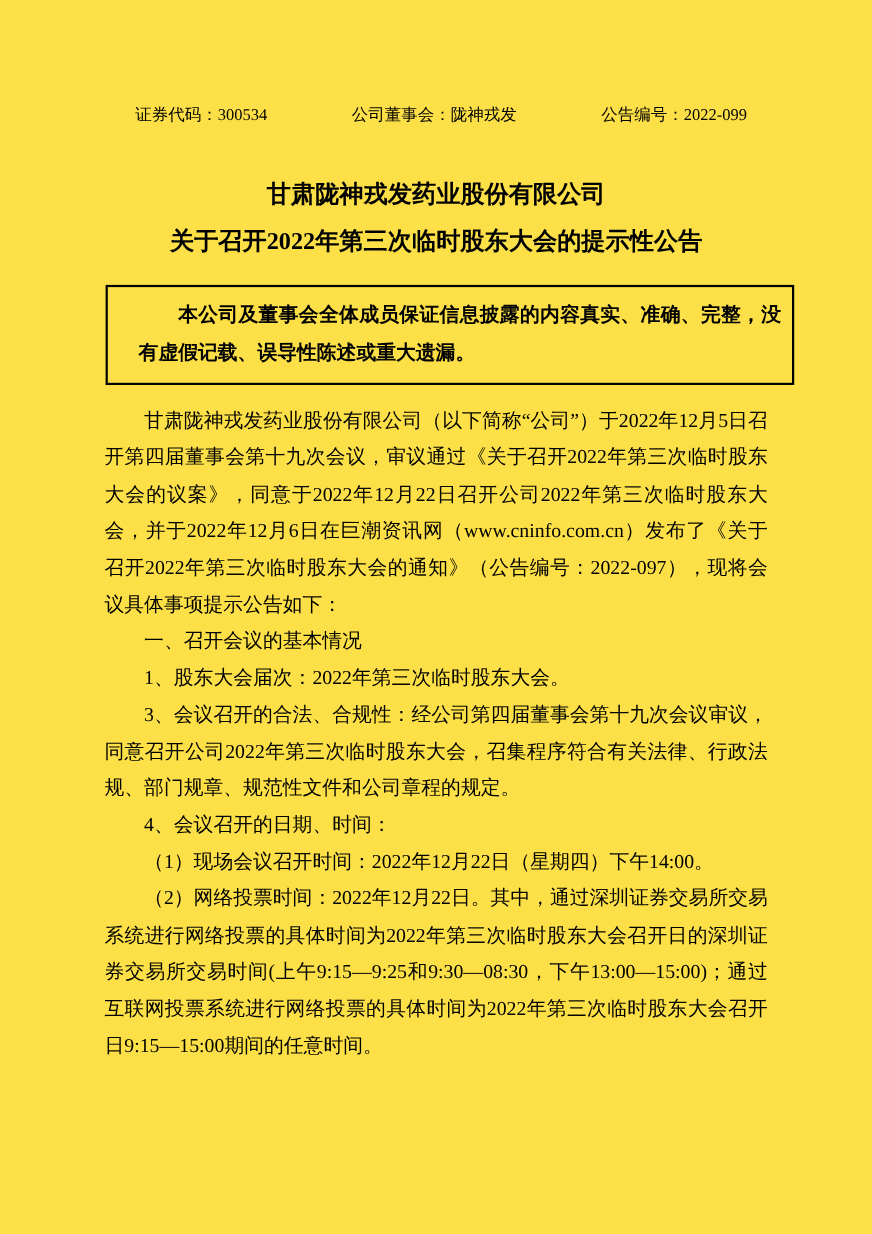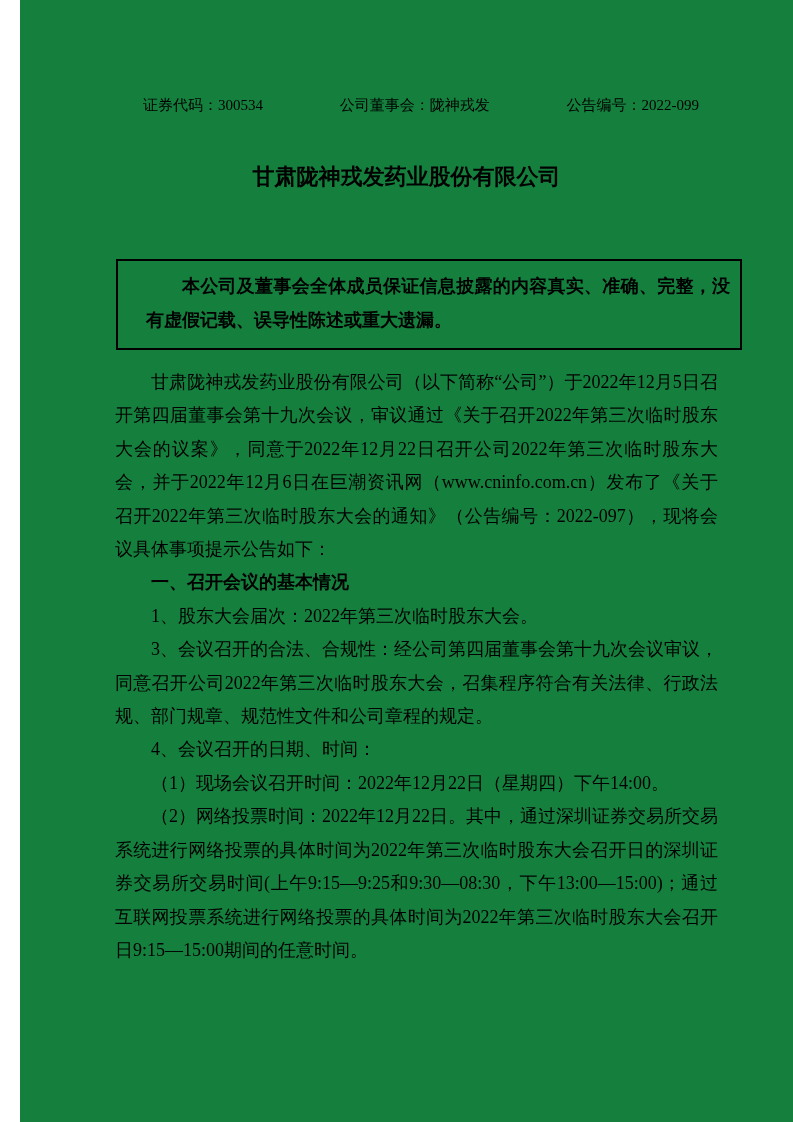--- a/index.html
+++ b/index.html
@@ -8,22 +8,21 @@
     height: 1122px;
     background: #ffffff;
     color: #000000;
     font-family: "Liberation Serif", "DejaVu Serif", serif;
     position: relative;
     overflow: hidden;
   }
   .page {
     position: absolute;
     inset: 0;
-    background: #15803d;
-    margin-left: 20px;
+    background: #fde047;
   }
   .header-row {
     position: absolute;
     top: 95px;
     left: 123px;
     width: 556px;
     display: flex;
     justify-content: space-between;
     font-size: 15px;
     line-height: 20px;
@@ -64,35 +63,36 @@
     width: 603px;
     font-size: 18px;
     line-height: 33.4px;
     text-align: justify;
   }
   .para {
     margin: 0;
     text-indent: 2em;
   }
   .heading {
-    font-weight: bold;
+    font-weight: normal;
   }
 </style>
 </head>
 <body>
 
 <div class="page">
 
   <div class="header-row">
     <span>证券代码：300534</span>
     <span>公司董事会：陇神戎发</span>
     <span>公告编号：2022-099</span>
   </div>
 
   <h1 class="doc-title title-company">甘肃陇神戎发药业股份有限公司</h1>
+  <h2 class="doc-title title-subject">关于召开2022年第三次临时股东大会的提示性公告</h2>
 
   <div class="disclaimer-box">
     <p>本公司及董事会全体成员保证信息披露的内容真实、准确、完整，没有虚假记载、误导性陈述或重大遗漏。</p>
   </div>
 
   <div class="doc-body">
     <p class="para">甘肃陇神戎发药业股份有限公司（以下简称“公司”）于2022年12月5日召开第四届董事会第十九次会议，审议通过《关于召开2022年第三次临时股东大会的议案》，同意于2022年12月22日召开公司2022年第三次临时股东大会，并于2022年12月6日在巨潮资讯网（www.cninfo.com.cn）发布了《关于召开2022年第三次临时股东大会的通知》（公告编号：2022-097），现将会议具体事项提示公告如下：</p>
     <p class="para heading">一、召开会议的基本情况</p>
     <p class="para">1、股东大会届次：2022年第三次临时股东大会。</p>
     <p class="para">3、会议召开的合法、合规性：经公司第四届董事会第十九次会议审议，同意召开公司2022年第三次临时股东大会，召集程序符合有关法律、行政法规、部门规章、规范性文件和公司章程的规定。</p>

